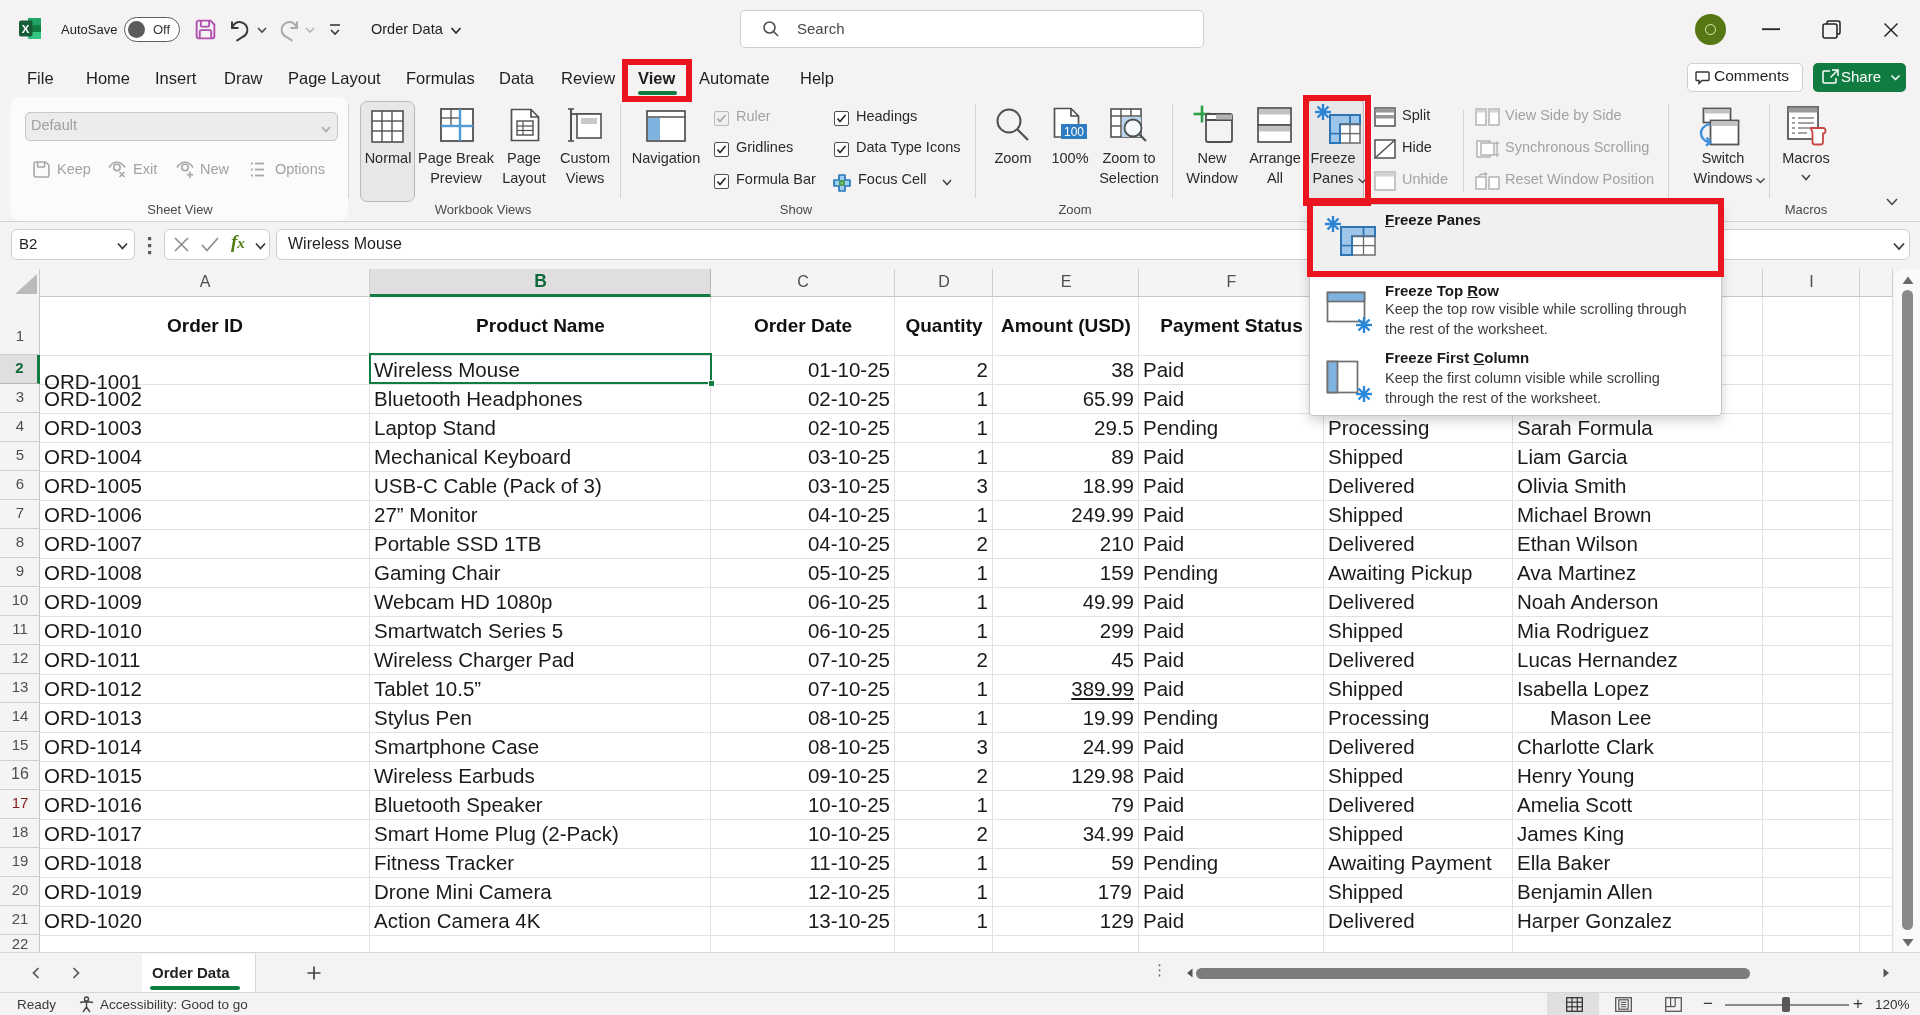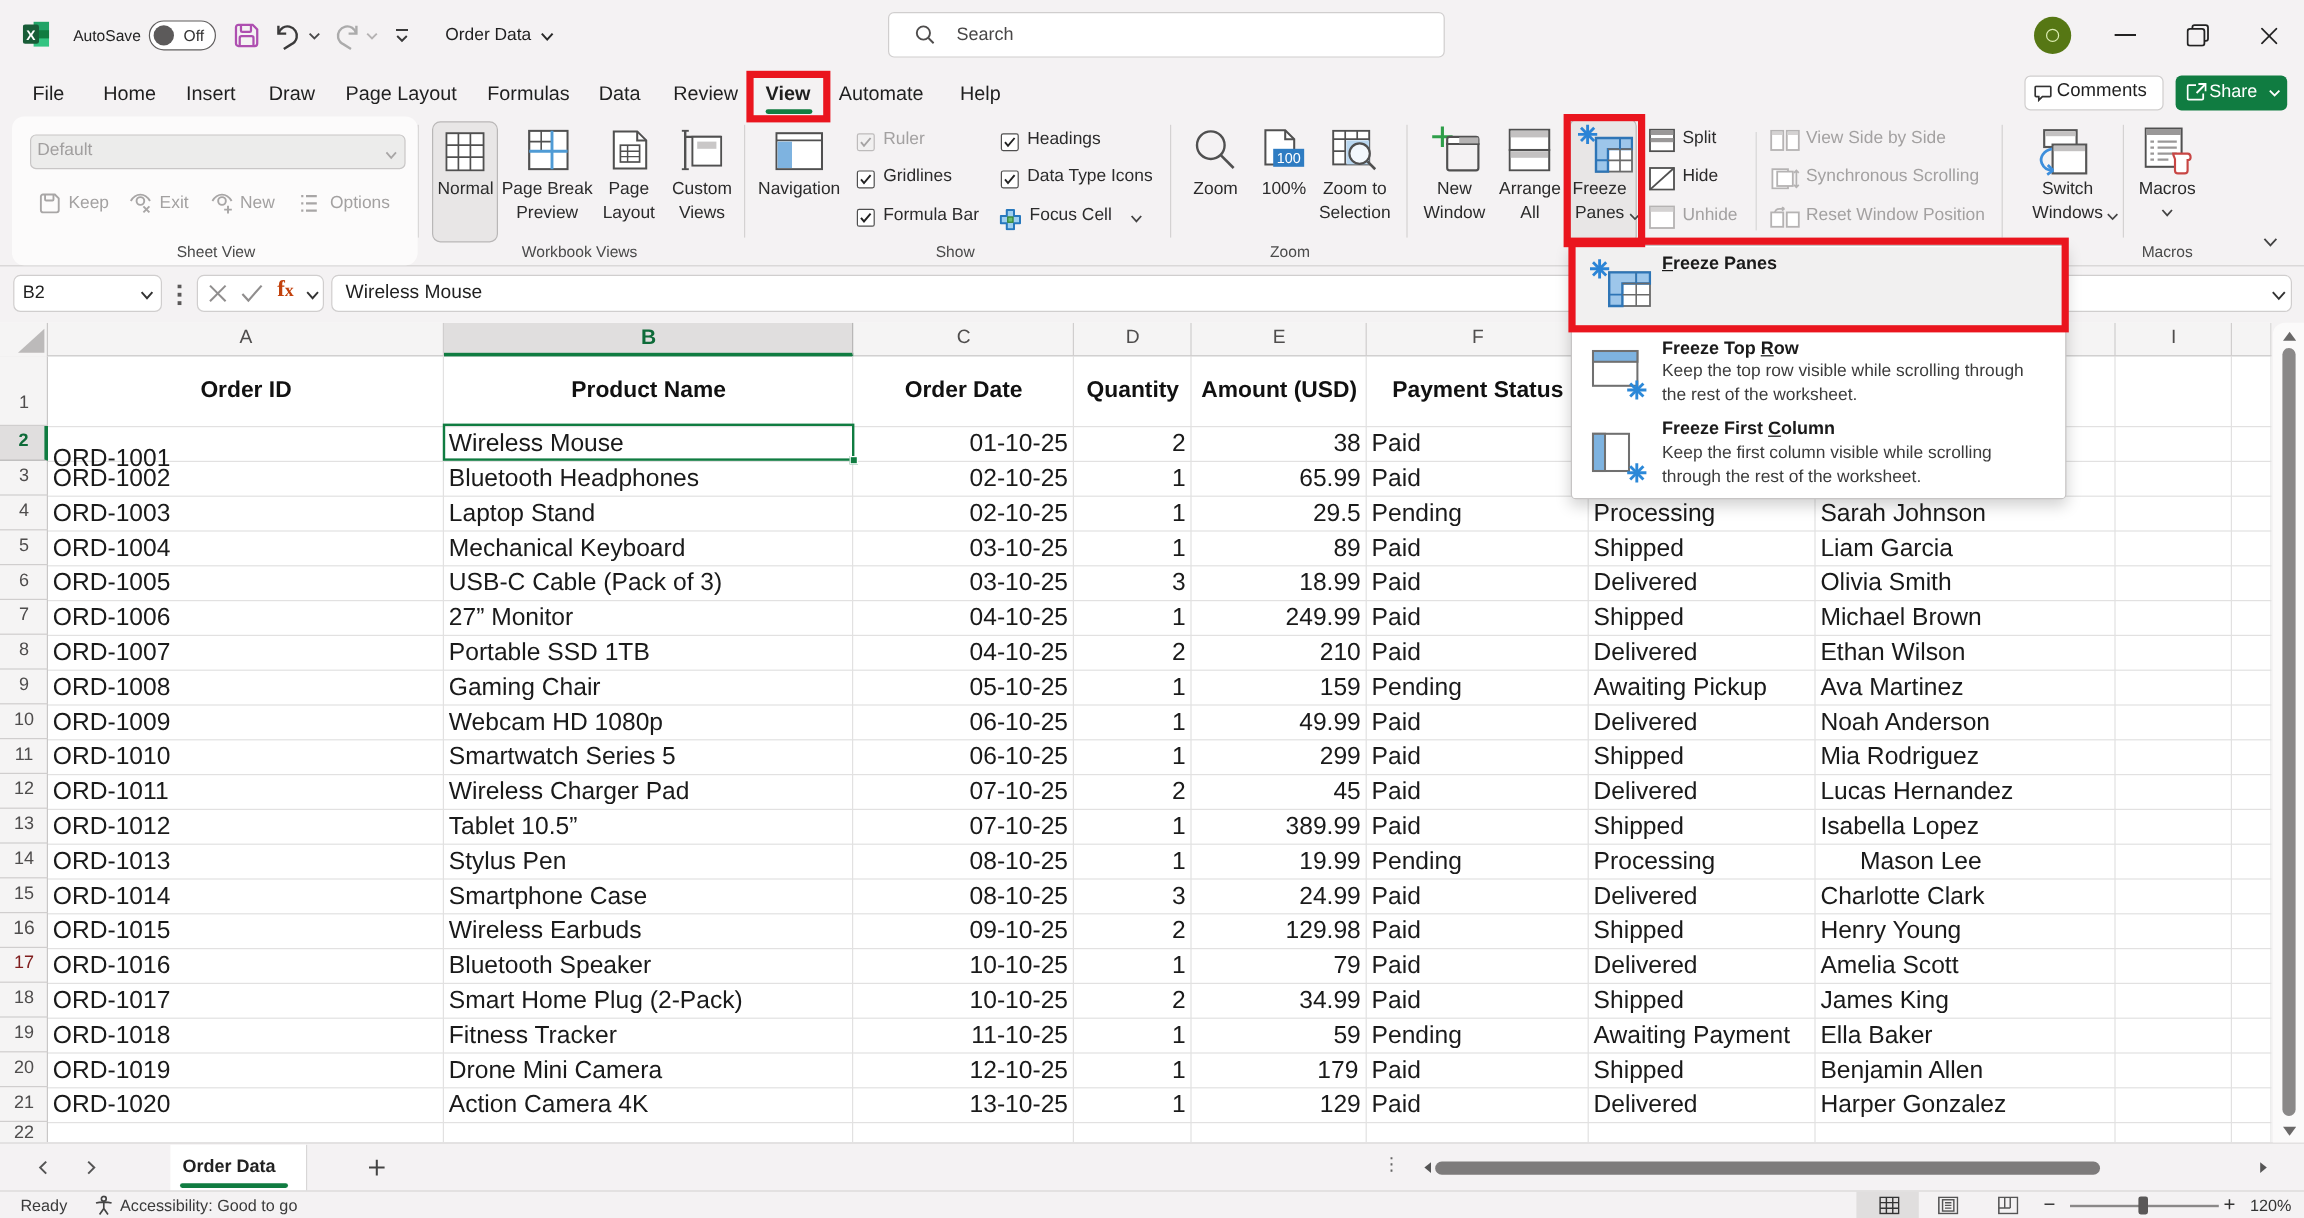--- a/index.html
+++ b/index.html
@@ -409,21 +409,21 @@
       <rect x="1" y="14" width="3.2" height="3.2" fill="#5a5858"></rect>
   </svg>
   <div class="abs" style="left:164px;top:7px;width:106px;height:31px;background:#fff;border:1px solid #d0cece;border-radius:6px;"></div>
   <svg class="abs" style="left:172px;top:13px;" width="19" height="19" viewBox="0 0 19 19">
     <line x1="3" y1="3" x2="16" y2="16" stroke="#908e8e" stroke-width="1.7"></line>
     <line x1="16" y1="3" x2="3" y2="16" stroke="#908e8e" stroke-width="1.7"></line>
   </svg>
   <svg class="abs" style="left:200px;top:13px;" width="20" height="19" viewBox="0 0 20 19">
       <path d="M2 10 L7 15.5 L18 3" fill="none" stroke="#908e8e" stroke-width="1.8"></path>
     </svg>
-  <div class="abs" style="left:231px;top:9px;font-size:19px;font-family:'Liberation Serif',serif;color:#c2410c;font-weight:bold;">f<span style="font-size:15px;">x</span></div>
+  <div class="abs" style="left:231px;top:9px;font-size:19px;font-style:italic;font-family:'Liberation Serif',serif;color:#4d7c0f;font-weight:bold;">f<span style="font-size:15px;">x</span></div>
   <svg class="abs" style="left:254px;top:19px;" width="13" height="10" viewBox="0 0 13 10">
       <path d="M2 2.5 L6.5 7.5 L11 2.5" fill="none" stroke="#333" stroke-width="1.6"></path>
     </svg>
   <div class="abs" style="left:276px;top:7px;width:1634px;height:31px;background:#fff;border:1px solid #d0cece;border-radius:6px;"></div>
   <div class="abs" style="left:288px;top:13px;font-size:16px;color:#1f1f1f;">Wireless Mouse</div>
   <svg class="abs" style="left:1892px;top:19px;" width="14" height="11" viewBox="0 0 14 11">
       <path d="M2 2.5 L7 8 L12 2.5" fill="none" stroke="#333" stroke-width="1.6"></path>
     </svg>
 </div>
 
@@ -547,21 +547,21 @@
 <div class="cell" style="left:895px;top:118px;width:93px;text-align:right;">1</div>
 <div class="cell" style="left:993px;top:118px;width:141px;text-align:right;">65.99</div>
 <div class="cell" style="left:1143px;top:118px;">Paid</div>
 <div class="cell" style="left:44px;top:147px;">ORD-1003</div>
 <div class="cell" style="left:374px;top:147px;">Laptop Stand</div>
 <div class="cell" style="left:711px;top:147px;width:179px;text-align:right;">02-10-25</div>
 <div class="cell" style="left:895px;top:147px;width:93px;text-align:right;">1</div>
 <div class="cell" style="left:993px;top:147px;width:141px;text-align:right;">29.5</div>
 <div class="cell" style="left:1143px;top:147px;">Pending</div>
 <div class="cell" style="left:1328px;top:147px;">Processing</div>
-<div class="cell" style="left:1517px;top:147px;">Sarah Johnson</div>
+<div class="cell" style="left:1517px;top:147px;">Sarah Formula</div>
 <div class="cell" style="left:44px;top:176px;">ORD-1004</div>
 <div class="cell" style="left:374px;top:176px;">Mechanical Keyboard</div>
 <div class="cell" style="left:711px;top:176px;width:179px;text-align:right;">03-10-25</div>
 <div class="cell" style="left:895px;top:176px;width:93px;text-align:right;">1</div>
 <div class="cell" style="left:993px;top:176px;width:141px;text-align:right;">89</div>
 <div class="cell" style="left:1143px;top:176px;">Paid</div>
 <div class="cell" style="left:1328px;top:176px;">Shipped</div>
 <div class="cell" style="left:1517px;top:176px;">Liam Garcia</div>
 <div class="cell" style="left:44px;top:205px;">ORD-1005</div>
 <div class="cell" style="left:374px;top:205px;">USB-C Cable (Pack of 3)</div>
@@ -616,21 +616,21 @@
 <div class="cell" style="left:711px;top:379px;width:179px;text-align:right;">07-10-25</div>
 <div class="cell" style="left:895px;top:379px;width:93px;text-align:right;">2</div>
 <div class="cell" style="left:993px;top:379px;width:141px;text-align:right;">45</div>
 <div class="cell" style="left:1143px;top:379px;">Paid</div>
 <div class="cell" style="left:1328px;top:379px;">Delivered</div>
 <div class="cell" style="left:1517px;top:379px;">Lucas Hernandez</div>
 <div class="cell" style="left:44px;top:408px;">ORD-1012</div>
 <div class="cell" style="left:374px;top:408px;">Tablet 10.5”</div>
 <div class="cell" style="left:711px;top:408px;width:179px;text-align:right;">07-10-25</div>
 <div class="cell" style="left:895px;top:408px;width:93px;text-align:right;">1</div>
-<div class="cell" style="left:993px;top:408px;width:141px;text-align:right;">389.99</div>
+<div class="cell" style="left:993px;top:408px;width:141px;text-align:right;text-decoration:underline;">389.99</div>
 <div class="cell" style="left:1143px;top:408px;">Paid</div>
 <div class="cell" style="left:1328px;top:408px;">Shipped</div>
 <div class="cell" style="left:1517px;top:408px;">Isabella Lopez</div>
 <div class="cell" style="left:44px;top:437px;">ORD-1013</div>
 <div class="cell" style="left:374px;top:437px;">Stylus Pen</div>
 <div class="cell" style="left:711px;top:437px;width:179px;text-align:right;">08-10-25</div>
 <div class="cell" style="left:895px;top:437px;width:93px;text-align:right;">1</div>
 <div class="cell" style="left:993px;top:437px;width:141px;text-align:right;">19.99</div>
 <div class="cell" style="left:1143px;top:437px;">Pending</div>
 <div class="cell" style="left:1328px;top:437px;">Processing</div>

